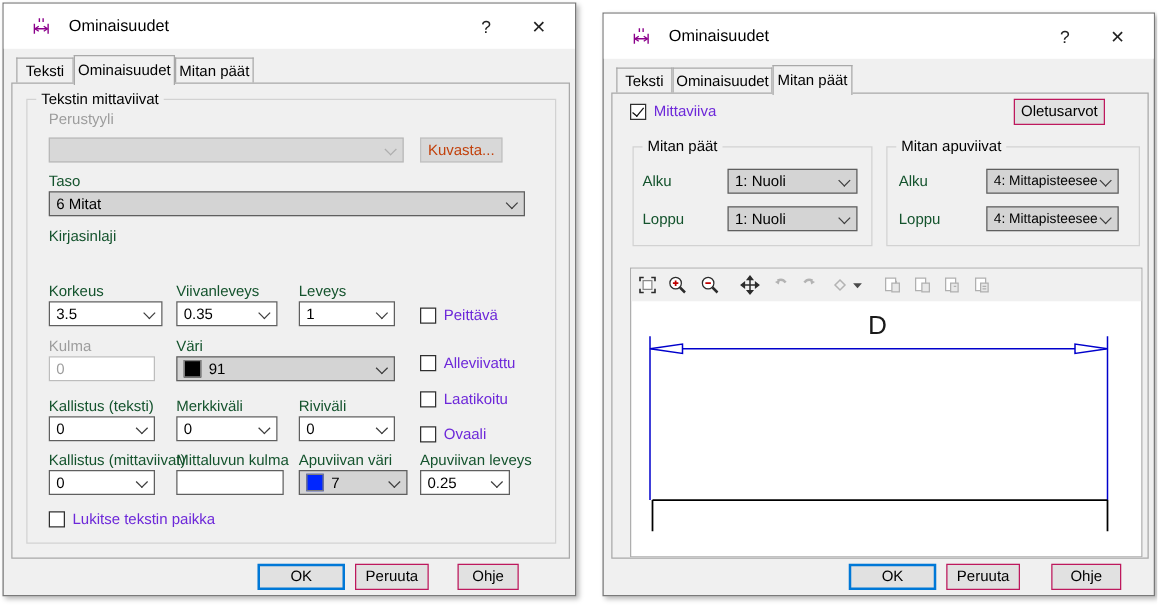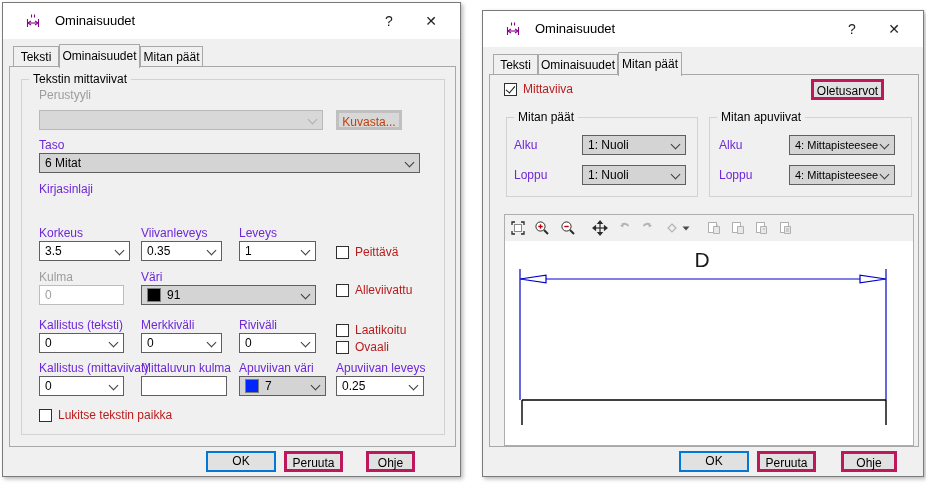--- a/index.html
+++ b/index.html
@@ -8,35 +8,35 @@
   .titlebar{position:absolute;left:0;top:0;right:0;height:36px;background:#ffffff;}
   .title-icon{position:absolute;left:22px;top:10px;width:16px;height:16px;}
   .title-text{position:absolute;left:52px;top:10px;font-size:13px;color:#000;}
   .tb-btn{position:absolute;top:0;height:36px;width:34px;text-align:center;line-height:36px;font-size:14px;color:#222;}
   .tab{position:absolute;box-sizing:border-box;background:#f0f0f0;border:1px solid #a8a8a8;border-bottom:none;font-size:12px;text-align:center;color:#000;z-index:2;}
   .tab.inactive{top:43px;height:21px;padding-top:3px;}
   .tab.active{top:41px;height:24px;padding-top:4px;z-index:4;}
   .page{position:absolute;box-sizing:border-box;border:1px solid #a8a8a8;background:#f0f0f0;z-index:3;}
   .groupbox{position:absolute;box-sizing:border-box;border:1px solid #d2d2d2;}
   .group-label{position:absolute;font-size:12px;color:#000;background:#f0f0f0;padding:0 4px;z-index:5;white-space:nowrap;}
-  .lbl{position:absolute;font-size:12px;color:#6d28d9;white-space:nowrap;}
+  .lbl{position:absolute;font-size:12px;color:#14532d;white-space:nowrap;}
   .lbl.disabled{color:#9d9d9d;}
   .combo,.inputbox{position:absolute;box-sizing:border-box;height:20px;background:#ffffff;border:1px solid #5f5f5f;display:flex;align-items:center;padding:0 16px 0 5px;font-size:12px;color:#000;overflow:hidden;}
   .inputbox{padding-right:5px;}
   .combo.gray{background:#d4d4d4;}
   .combo.disabled{background:#d8d8d8;border-color:#b9b9b9;color:#8f8f8f;}
   .inputbox.disabled{border-color:#bdbdbd;color:#9d9d9d;background:#ffffff;}
   .cval{white-space:nowrap;overflow:hidden;}
   .chev{position:absolute;right:6px;top:5px;width:6px;height:6px;border-right:1.4px solid #3c3c3c;border-bottom:1.4px solid #3c3c3c;transform:rotate(45deg);}
   .combo.disabled .chev{border-color:#aeaeae;}
   .swatch{width:12px;height:12px;border:1px solid #7d7d7d;margin-right:6px;flex:none;}
-  .checkbox{position:absolute;display:flex;align-items:center;font-size:12px;color:#b91c1c;white-space:nowrap;}
+  .checkbox{position:absolute;display:flex;align-items:center;font-size:12px;color:#6d28d9;white-space:nowrap;}
   .cb-box{width:13px;height:13px;box-sizing:border-box;background:#fff;border:1px solid #2f2f2f;margin-right:6px;position:relative;flex:none;}
   .cb-box.checked::after{content:"";position:absolute;left:3px;top:0px;width:4px;height:8px;border-right:1.7px solid #111;border-bottom:1.7px solid #111;transform:rotate(40deg);}
-  .btn{position:absolute;box-sizing:border-box;height:21px;background:#e1e1e1;border:3px solid #be185d;font-size:12px;color:#000;text-align:center;line-height:18px;}
+  .btn{position:absolute;box-sizing:border-box;height:21px;background:#e1e1e1;border:1px solid #be185d;font-size:12px;color:#000;text-align:center;line-height:18px;}
   .btn.primary{border:2px solid #0078d7;line-height:16px;}
   .btn.disabled{color:#c2410c;background:#d8d8d8;border-color:#c0c0c0;}
   .preview{position:absolute;box-sizing:border-box;background:#ffffff;border:1px solid #aeaeae;}
   .ptoolbar{position:absolute;left:0;top:0;right:0;height:26px;background:#f0f0f0;}
   .ticon{position:absolute;top:5px;width:16px;height:16px;}
   .pdraw{position:absolute;left:0;top:26px;}
 </style>
 </head>
 <body>
 
@@ -109,21 +109,21 @@
     <div class="lbl" style="left:138px;top:267px;z-index:5;">Väri</div>
     <div class="combo gray" style="left:138px;top:282px;width:175px;z-index:5;">
       <span class="swatch" style="background: rgb(0, 0, 0);"></span>
       <span class="cval">91</span>
       <span class="chev"></span>
     </div>
     <div class="checkbox" style="left:333px;top:280px;z-index:5;">
       <span class="cb-box"></span>
       <span>Alleviivattu</span>
     </div>
-    <div class="checkbox" style="left:333px;top:320px;z-index:5;align-items:flex-end;">
+    <div class="checkbox" style="left:333px;top:309px;z-index:5;align-items:flex-end;">
       <span class="cb-box"></span>
       <span>Laatikoitu</span>
     </div>
 
     <div class="lbl" style="left:36px;top:315px;z-index:5;">Kallistus (teksti)</div>
     <div class="combo" style="left:36px;top:330px;width:85px;z-index:5;">
       <span class="cval">0</span>
       <span class="chev"></span>
     </div>
     <div class="lbl" style="left:138px;top:315px;z-index:5;">Merkkiväli</div>
@@ -150,21 +150,21 @@
     <div class="inputbox" style="left:138px;top:373px;width:86px;z-index:5;">
       <span class="cval"></span>
     </div>
     <div class="lbl" style="left:236px;top:358px;z-index:5;">Apuviivan väri</div>
     <div class="combo gray" style="left:236px;top:373px;width:87px;z-index:5;">
       <span class="swatch" style="background: rgb(0, 38, 255);"></span>
       <span class="cval">7</span>
       <span class="chev"></span>
     </div>
     <div class="lbl" style="left:333px;top:358px;z-index:5;">Apuviivan leveys</div>
-    <div class="combo" style="left:333px;top:373px;width:88px;z-index:5;">
+    <div class="combo" style="left:333px;top:373px;width:72px;z-index:5;">
       <span class="cval">0.25</span>
       <span class="chev"></span>
     </div>
 
     <div class="checkbox" style="left:36px;top:405px;z-index:5;">
       <span class="cb-box"></span>
       <span>Lukitse tekstin paikka</span>
     </div>
 
     <div class="btn primary" style="left:203px;top:448px;width:70px;">OK</div>

